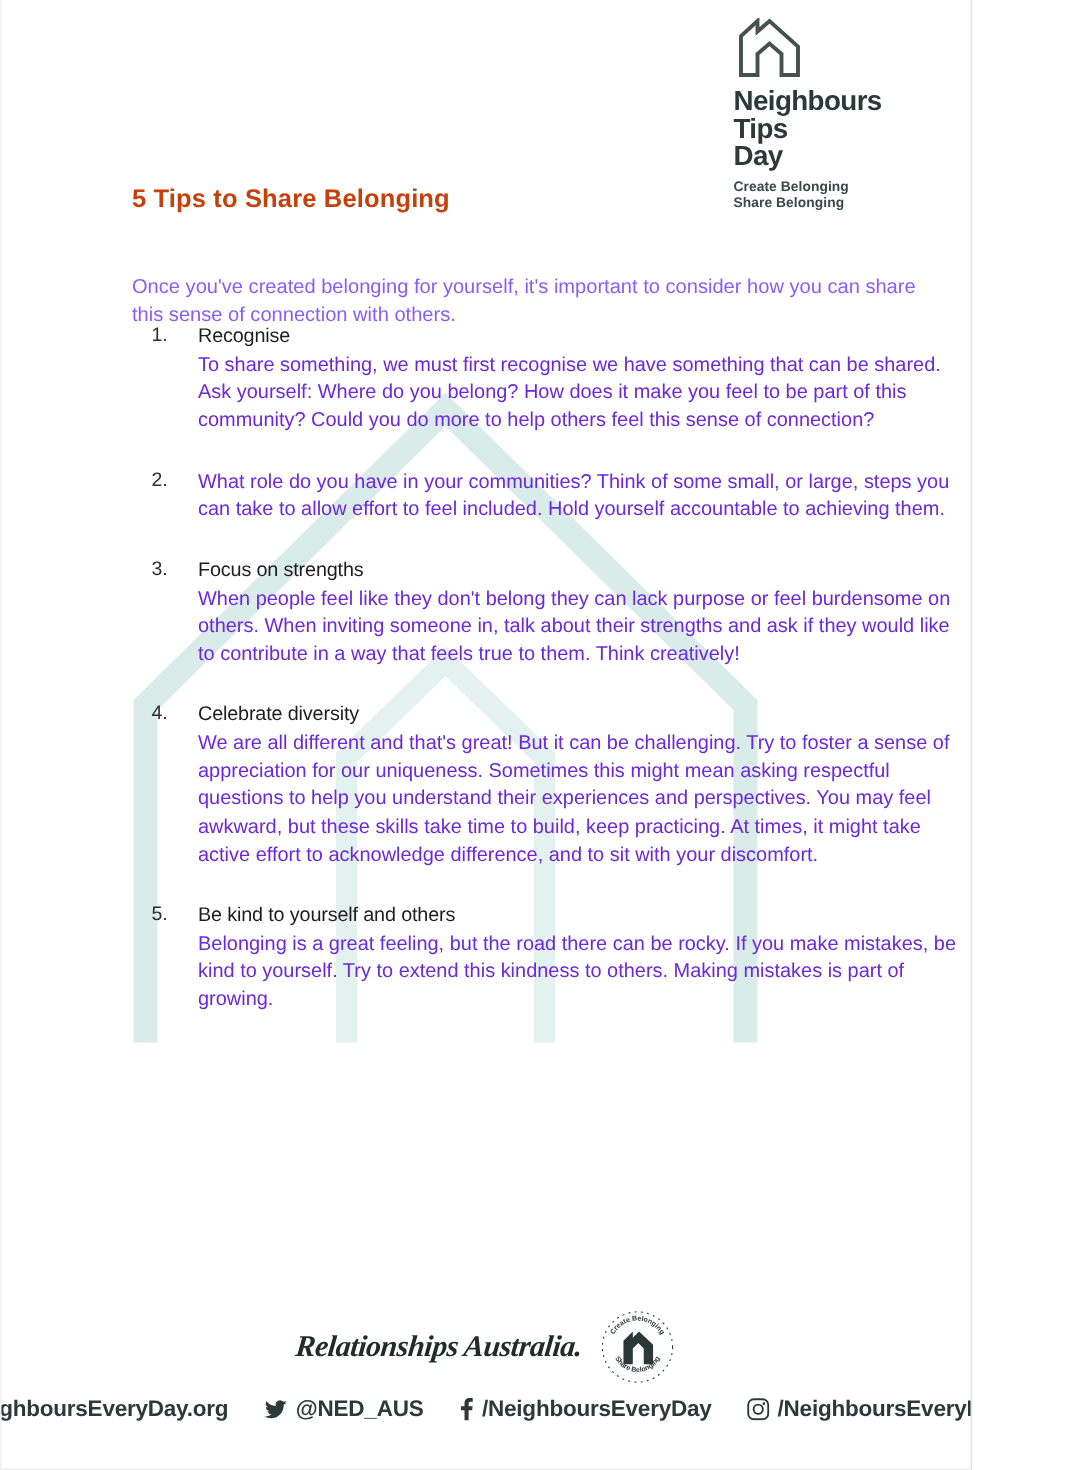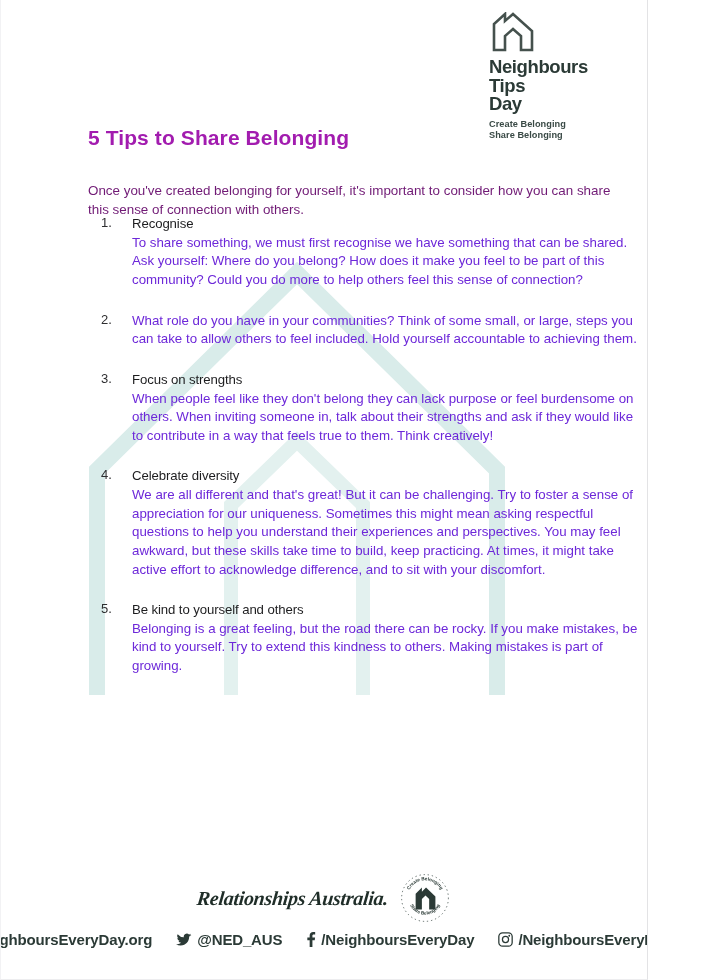--- a/index.html
+++ b/index.html
@@ -68,33 +68,33 @@
   
   #content {
     position: relative;
     z-index: 2;
     padding: 0;
   }
   #page-title {
     position: absolute;
     left: 87px;
     top: 112px;
-    font-size: 21px;
-    color: #a21caf;
+    font-size: 17px;
+    color: #c2410c;
     letter-spacing: 0.1px;
     white-space: nowrap;
   }
   #intro {
     position: absolute;
     left: 87px;
     top: 145px;
     width: 540px;
     font-size: 13.4px;
     line-height: 1.42;
-    color: #701a75;
+    color: #8b5cf6;
     margin-top: 36px;
   }
 
   #tips-list {
     position: absolute;
     left: 98px;
     top: 215px;
     width: 545px;
     margin: 0;
     padding: 0;
@@ -202,21 +202,21 @@
     <p id="intro">Once you've created belonging for yourself, it's important to consider how you can share this sense of connection with others.</p>
 
     <ol id="tips-list">
       <li class="tip-item">
         <span class="tip-num">1.</span>
         <div class="tip-title">Recognise</div>
         <div class="tip-body">To share something, we must first recognise we have something that can be shared. Ask yourself: Where do you belong? How does it make you feel to be part of this community? Could you do more to help others feel this sense of connection?</div>
       </li>
       <li class="tip-item">
         <span class="tip-num">2.</span>
-        <div class="tip-body">What role do you have in your communities? Think of some small, or large, steps you can take to allow others to feel included. Hold yourself accountable to achieving them.</div>
+        <div class="tip-body">What role do you have in your communities? Think of some small, or large, steps you can take to allow effort to feel included. Hold yourself accountable to achieving them.</div>
       </li>
       <li class="tip-item">
         <span class="tip-num">3.</span>
         <div class="tip-title">Focus on strengths</div>
         <div class="tip-body">When people feel like they don't belong they can lack purpose or feel burdensome on others. When inviting someone in, talk about their strengths and ask if they would like to contribute in a way that feels true to them. Think creatively!</div>
       </li>
       <li class="tip-item">
         <span class="tip-num">4.</span>
         <div class="tip-title">Celebrate diversity</div>
         <div class="tip-body">We are all different and that's great! But it can be challenging. Try to foster a sense of appreciation for our uniqueness. Sometimes this might mean asking respectful questions to help you understand their experiences and perspectives. You may feel awkward, but these skills take time to build, keep practicing. At times, it might take active effort to acknowledge difference, and to sit with your discomfort.</div>

